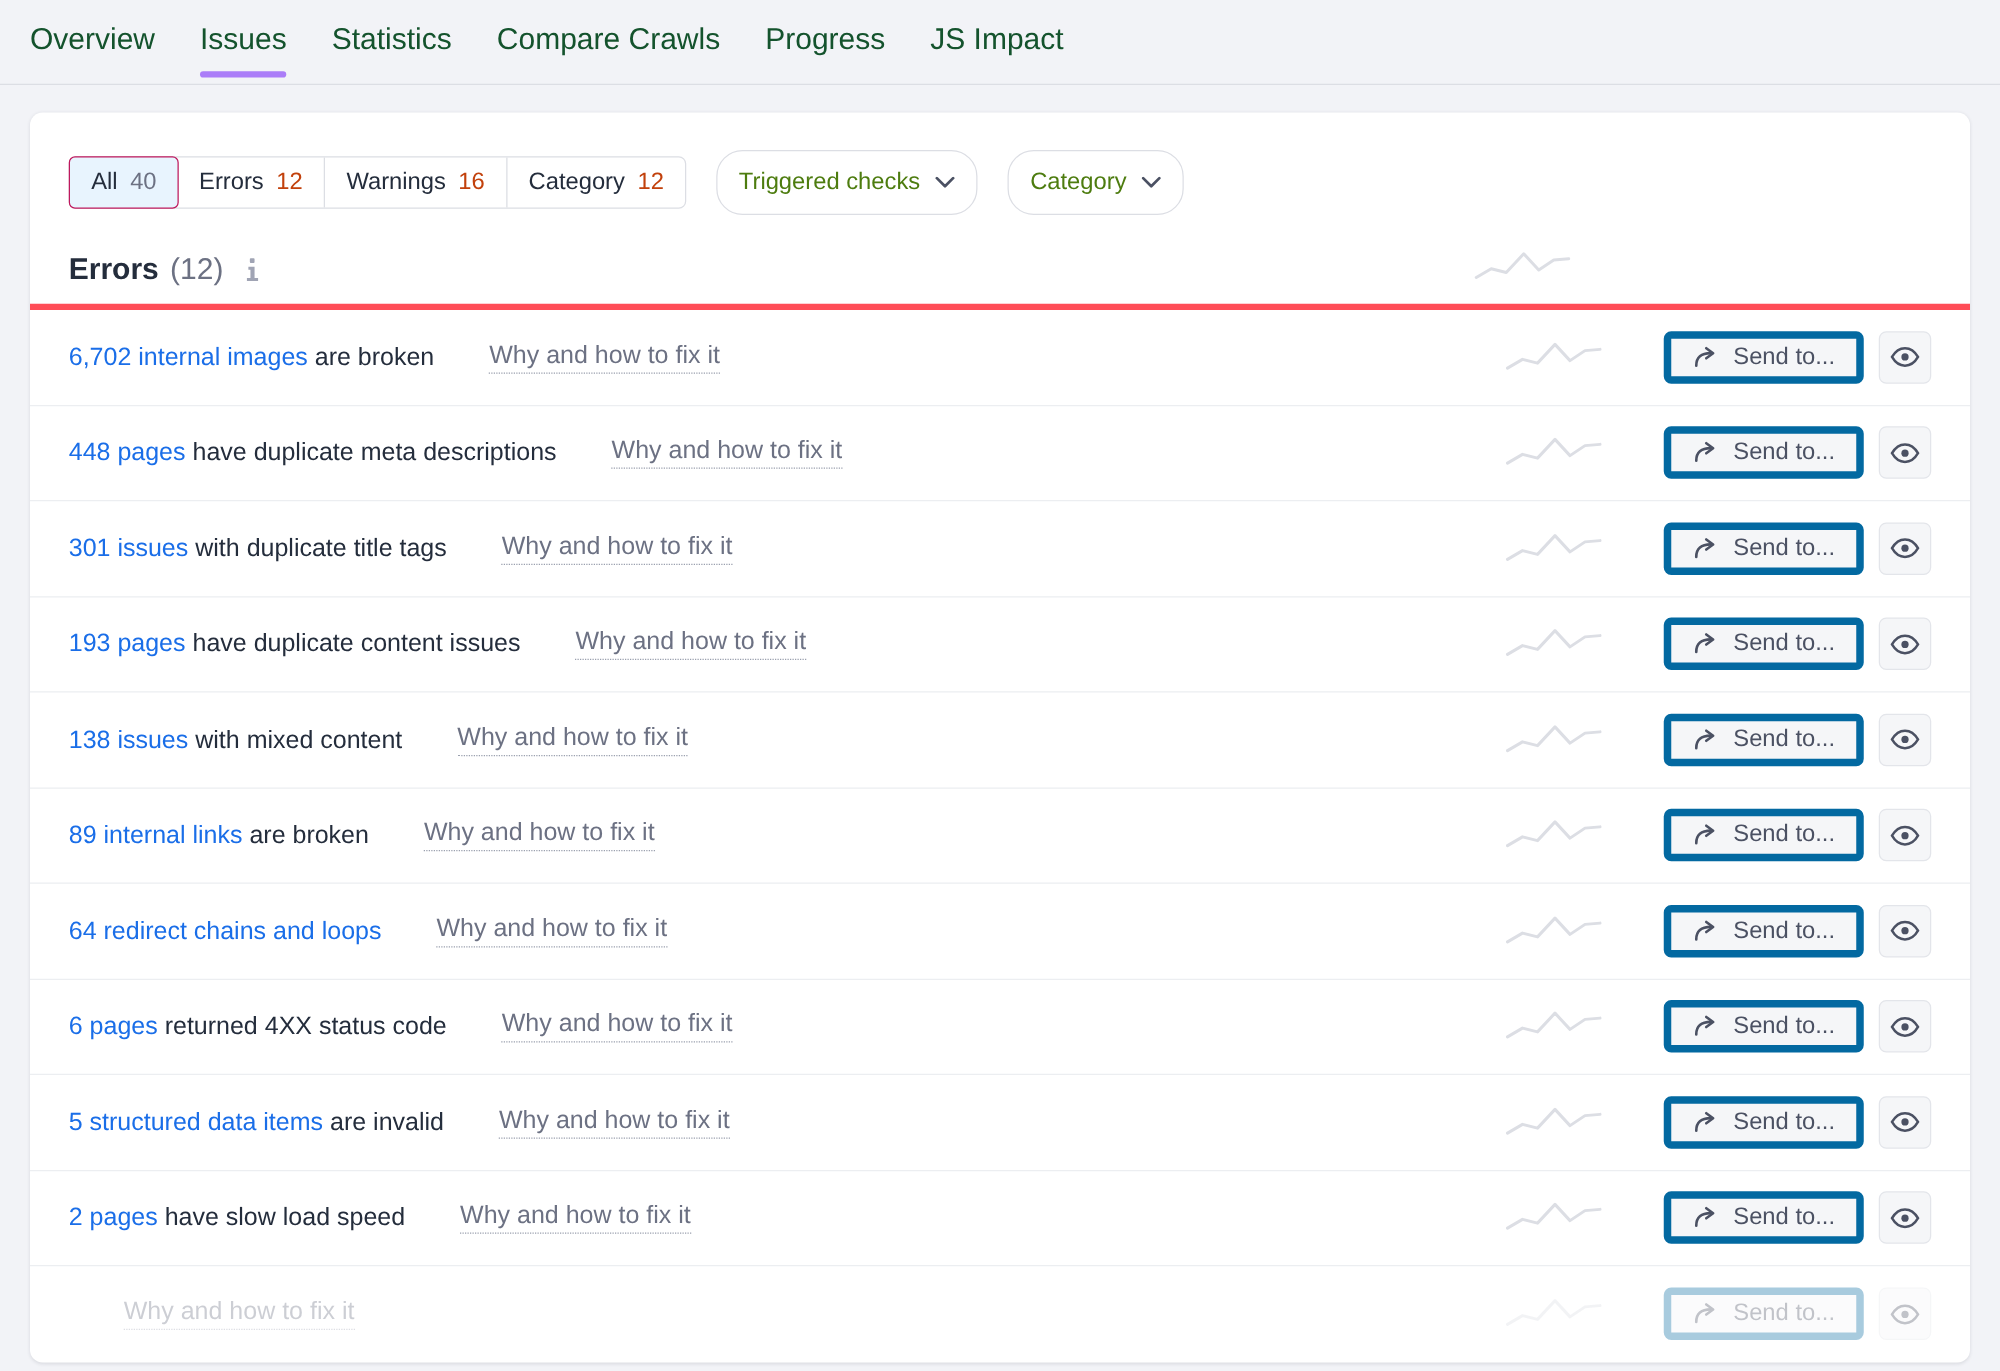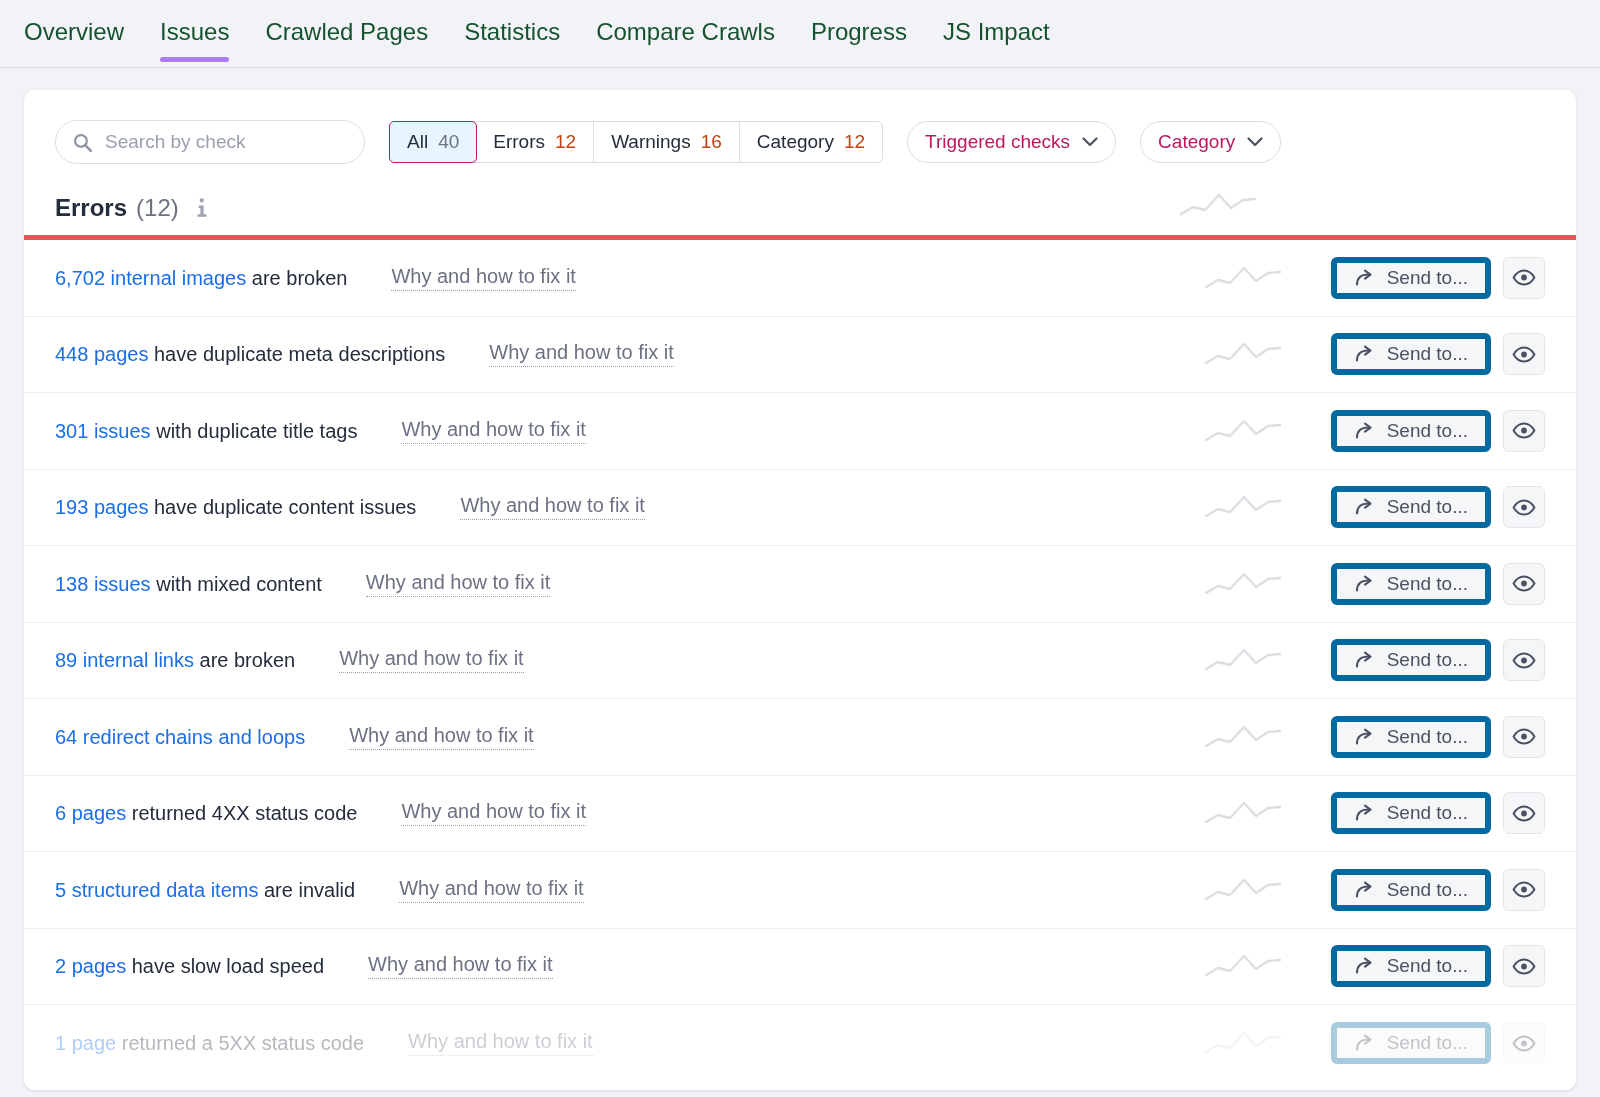--- a/index.html
+++ b/index.html
@@ -121,26 +121,26 @@
     margin: -1px;
     z-index: 2;
     color: #242d3c;
   }
   .seg.active .cnt { color: #6c7183; }
 
   .dropdown {
     display: flex;
     align-items: center;
     gap: 12px;
-    height: 42px;
+    height: 52px;
     padding: 16px 17px;
     border: 1px solid #dcdee4;
     border-radius: 21px;
     font-size: 19px;
-    color: #be185d;
+    color: #4d7c0f;
     cursor: pointer;
     background: #fff;
     white-space: nowrap;
   }
 
   
   .section-head {
     display: flex;
     align-items: center;
     padding: 28px 31px 0 31px;
@@ -248,40 +248,30 @@
     cursor: pointer;
   }
   .row.faded { opacity: 0.34; }
 </style>
 </head>
 <body>
 
 <div class="tabbar" id="tabbar">
     <div class="tab">Overview</div>
     <div class="tab active">Issues</div>
-    <div class="tab">Crawled Pages</div>
     <div class="tab">Statistics</div>
     <div class="tab">Compare Crawls</div>
     <div class="tab">Progress</div>
     <div class="tab">JS Impact</div>
   </div>
 
 <div class="card">
 
   <div class="filterbar">
 
-    <div class="search-box">
-      <span class="search-icon">
-        <svg width="21" height="21" viewBox="0 0 20 20" fill="none">
-          <circle cx="8.5" cy="8.5" r="5.6" stroke="#8c92a3" stroke-width="2.1"></circle>
-          <line x1="12.7" y1="12.7" x2="18" y2="18" stroke="#8c92a3" stroke-width="2.3" stroke-linecap="round"></line>
-        </svg>
-      </span>
-      <input class="search-input" type="text" placeholder="Search by check" style="">
-    </div>
 
     <div class="segmented" id="segmented">
         <div class="seg active">
           <span>All</span>
           <span class="cnt">40</span>
         </div>
         <div class="seg">
           <span>Errors</span>
           <span class="cnt">12</span>
         </div>
@@ -588,21 +578,20 @@
             <span style="display: flex;">
               <svg width="24" height="17" viewBox="0 0 24 17" fill="none">
                 <path d="M1.6 8.5C4.3 3.8 8 1.5 12 1.5s7.7 2.3 10.4 7c-2.7 4.7-6.4 7-10.4 7S4.3 13.2 1.6 8.5z" stroke="#4b5163" stroke-width="2" fill="none"></path>
                 <circle cx="12" cy="8.5" r="2.9" fill="#4b5163"></circle>
               </svg>
             </span>
           </button>
         </div>
       </div>
       <div class="row faded">
-        <div class="row-text"><span class="lnk">1 page</span><span> returned a 5XX status code</span></div>
         <span class="why">Why and how to fix it</span>
         <span class="row-spark"><svg width="78" height="30" viewBox="0 0 78 30" fill="none">
             <polyline points="2,26 14,19 26,22 40,7 52,20 64,12 76,11" stroke="#dcdee4" stroke-width="2.4" fill="none" stroke-linejoin="round" stroke-linecap="round"></polyline>
           </svg></span>
         <div class="row-actions">
           <button class="btn-sendto">
             <span style="display: flex;">
               <svg width="22" height="20" viewBox="0 0 22 20" fill="none">
                 <path d="M3 16.5C3 10 7 6.5 14.5 6.5" stroke="#4b5163" stroke-width="2.1" stroke-linecap="round" fill="none"></path>
                 <path d="M11 2.6L16.5 6.6L11 10.6" stroke="#4b5163" stroke-width="2.1" stroke-linecap="round" stroke-linejoin="round" fill="none"></path>

